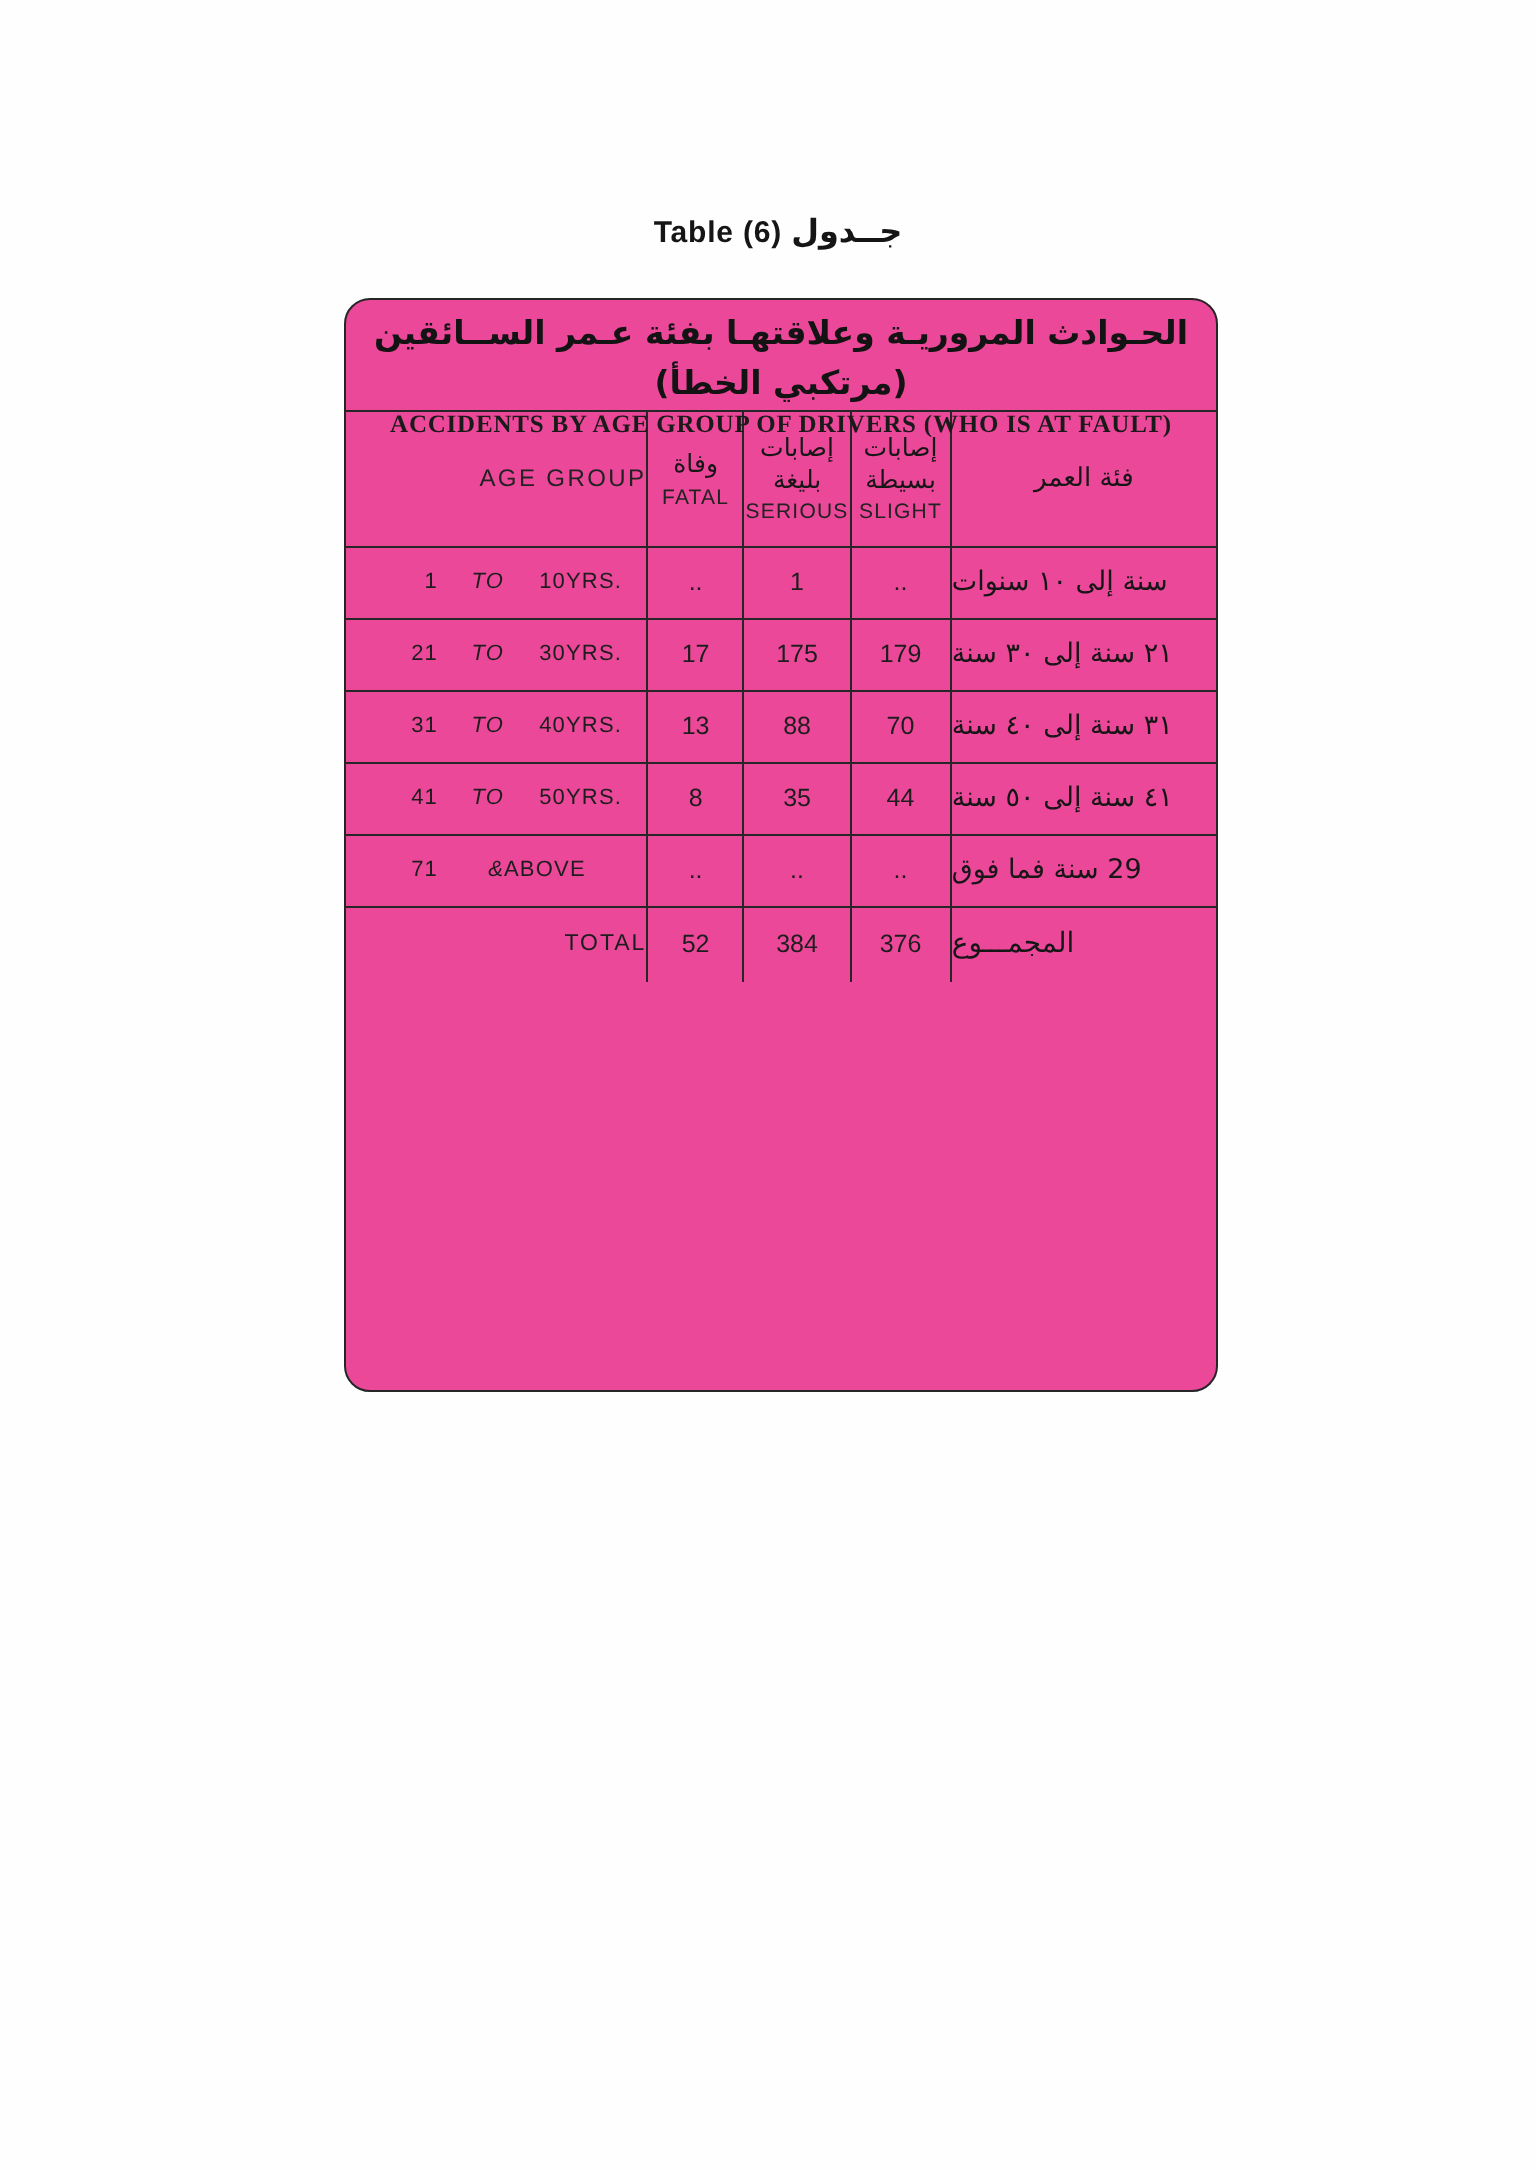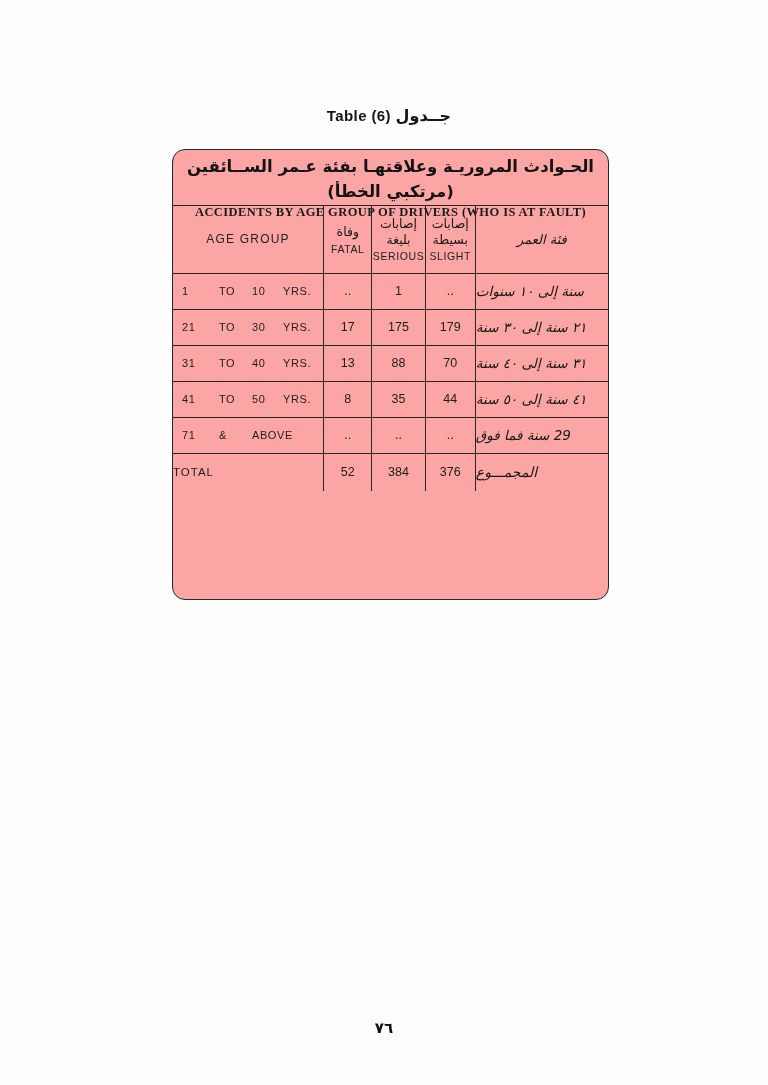--- a/index.html
+++ b/index.html
@@ -20,23 +20,23 @@
     text-align:center; font-weight:bold; font-size:15px;
     letter-spacing:0.4px; color:#151515;
   }
   .heading .ar {
     font-family:"DejaVu Sans", sans-serif;
     font-size:16px; margin-right:2px;
   }
 
   
   .tbox {
-    position:absolute; left:172px; top:149px; width:437px; height:451px;
+    position:absolute; left:172px; top:149px; width:437px; height:547px;
     border:1.7px solid #262626; border-radius:13px;
-    background:#fca5a5; overflow:hidden;
+    background:#ec4899; overflow:hidden;
   }
   .titleblock {
     height:56px; border-bottom:1.7px solid #262626;
     text-align:center; padding-top:5px;
   }
   .title-ar {
     font-family:"DejaVu Sans", sans-serif;
     direction:rtl; font-weight:bold; font-size:16.5px; color:#131313;
     line-height:1.5;
   }
@@ -50,22 +50,22 @@
   }
   table.grid col.c1 { width:150px; }
   table.grid col.c2 { width:48px; }
   table.grid col.c3 { width:53px; }
   table.grid col.c4 { width:50px; }
   table.grid col.c5 { width:132px; }
 
   table.grid th, table.grid td {
     border:1.6px solid #262626; padding:0; vertical-align:middle;
   }
-  table.grid th:first-child, table.grid td:first-child { border-left:none; }
-  table.grid th:last-child,  table.grid td:last-child  { border-right:none;font-style:italic; }
+  table.grid th:first-child, table.grid td:first-child { border-left:none;text-align:right; }
+  table.grid th:last-child,  table.grid td:last-child  { border-right:none; }
   table.grid thead th { border-top:none; }
   table.grid tbody tr:last-child td { border-bottom:none;margin-left:44px; }
 
   thead tr { height:67px; }
   thead th { font-weight:normal; text-align:center; }
   .h-age { font-size:12px; letter-spacing:1.2px; color:#222; }
   .h-ar-line {
     font-family:"DejaVu Sans", sans-serif; direction:rtl;
     font-size:12.5px; line-height:1.25; color:#161616;
   }
@@ -76,21 +76,21 @@
   }
 
   tbody tr.drow  { height:36px; }
   tbody tr.trow  { height:38px; }
 
   .ag {
     display:flex; align-items:center; padding-left:9px;
     font-size:11px; letter-spacing:0.6px; color:#1d1d1d;
   }
   .ag .ag-from { width:37px; }
-  .ag .ag-conj { width:33px; }
+  .ag .ag-conj { width:33px;font-style:italic; }
   .ag .ag-to   { width:31px; }
 
   .c-num { text-align:center; font-size:12.5px; color:#1d1d1d; }
 
   .c-ar {
     font-family:"DejaVu Sans", sans-serif;
     direction:rtl; text-align:left; padding-right:8px;
     font-size:13.5px; color:#161616;
   }
   .t-label {
@@ -239,15 +239,14 @@
           <td class="c-num">52</td>
           <td class="c-num">384</td>
           <td class="c-num">376</td>
           <td class="c-ar t-ar">المجمـــوع</td>
         </tr>
 
       </tbody>
     </table>
   </div>
 
-  <div class="pagenum">٧٦</div>
 
 </div>
 
 </body></html>

